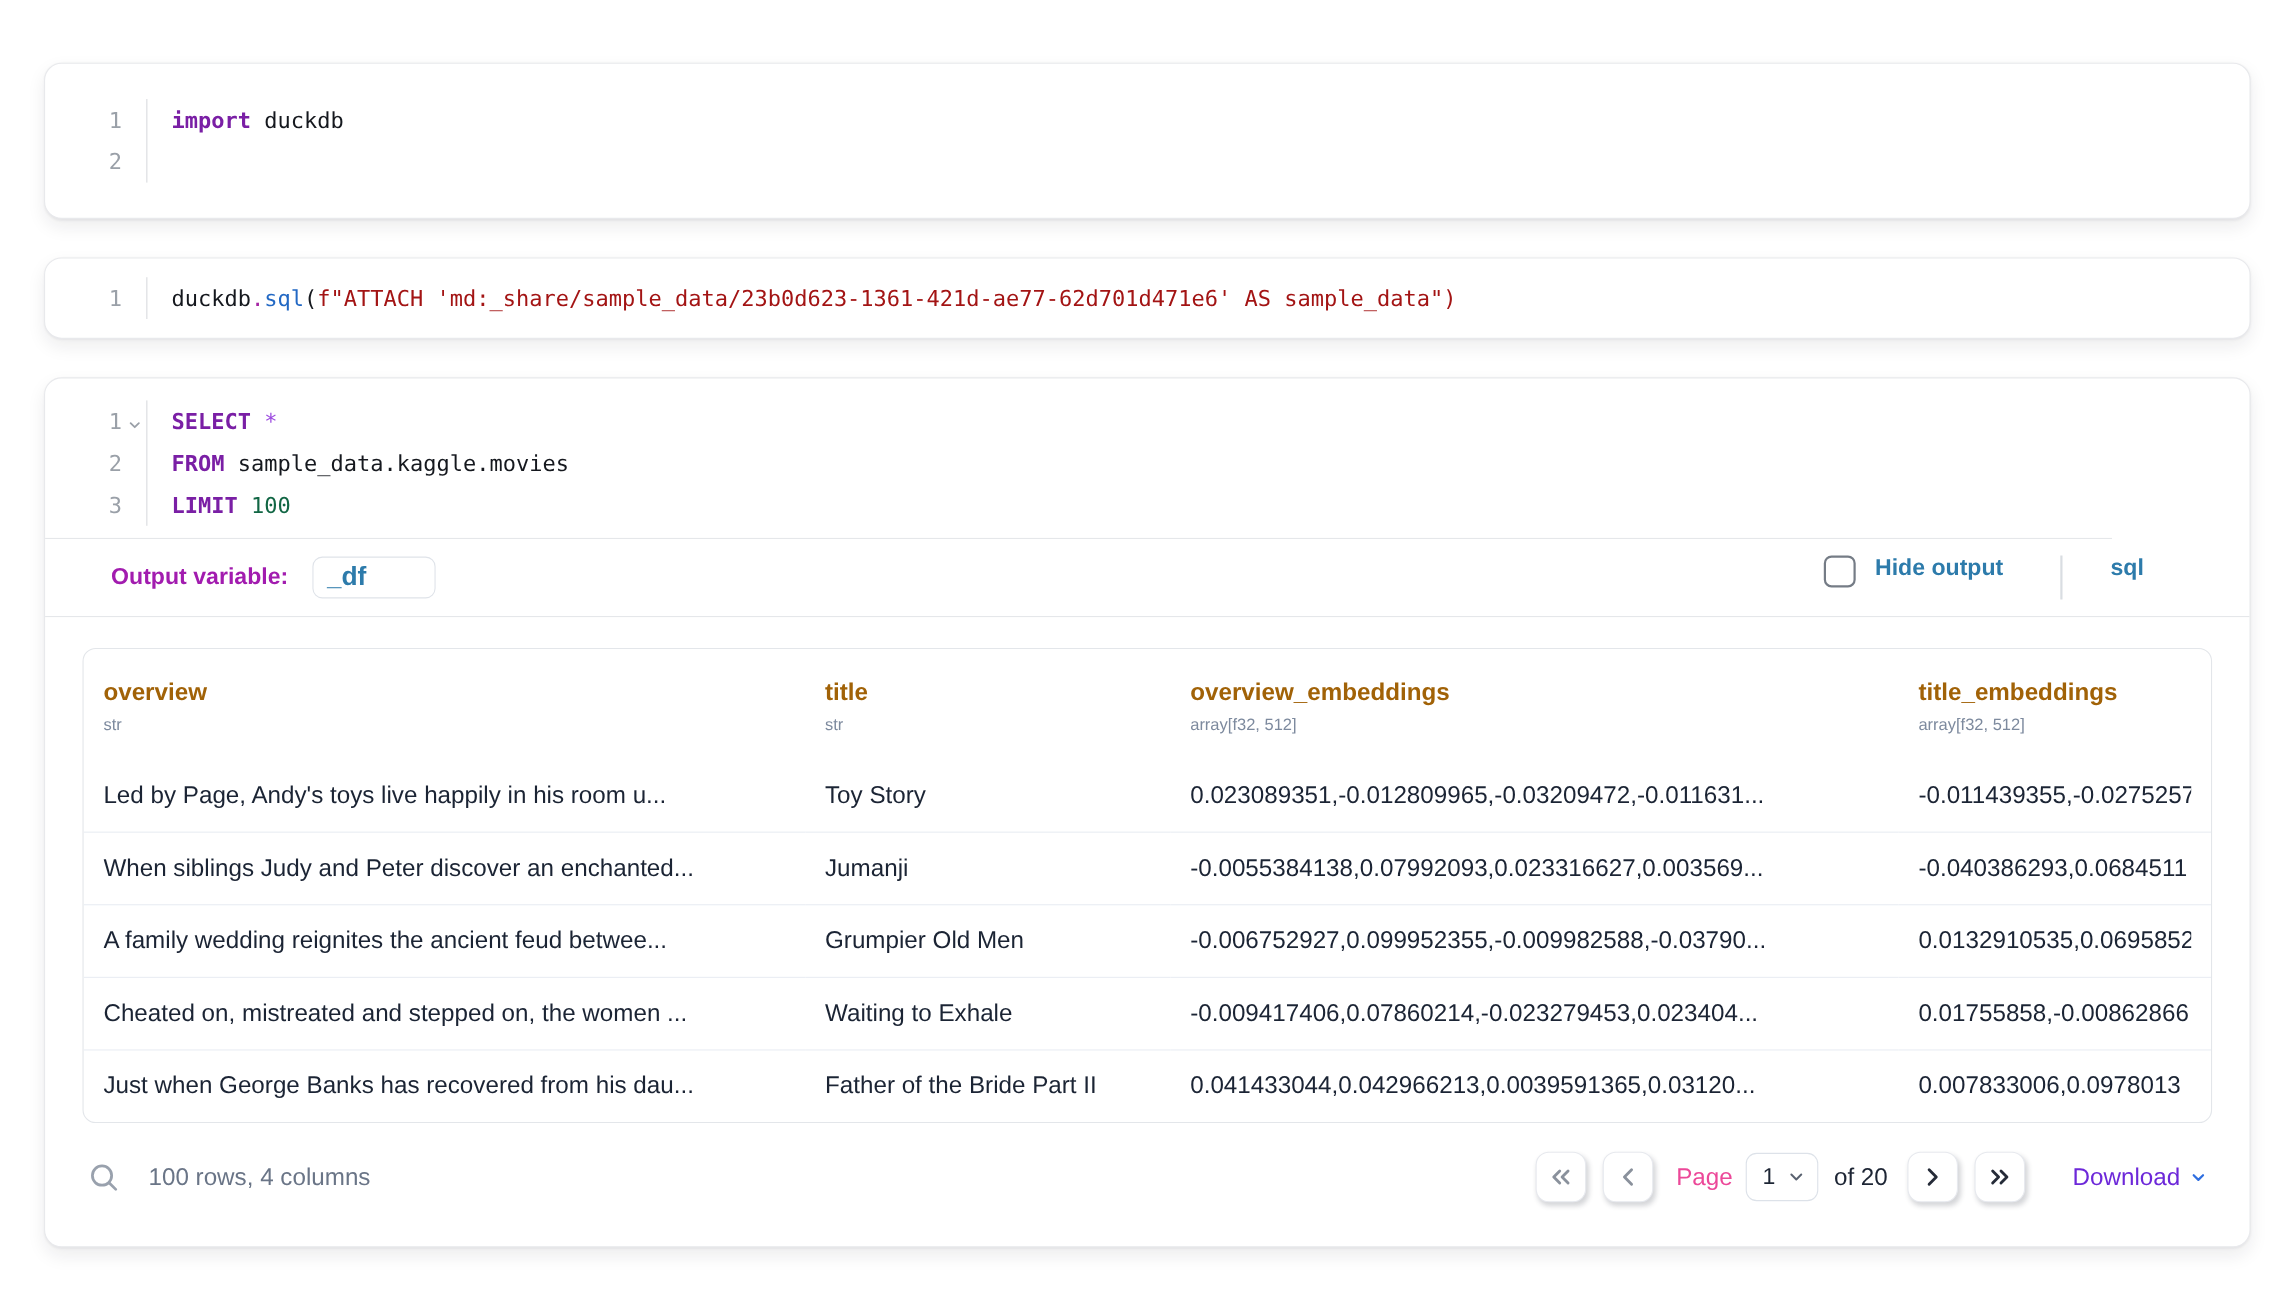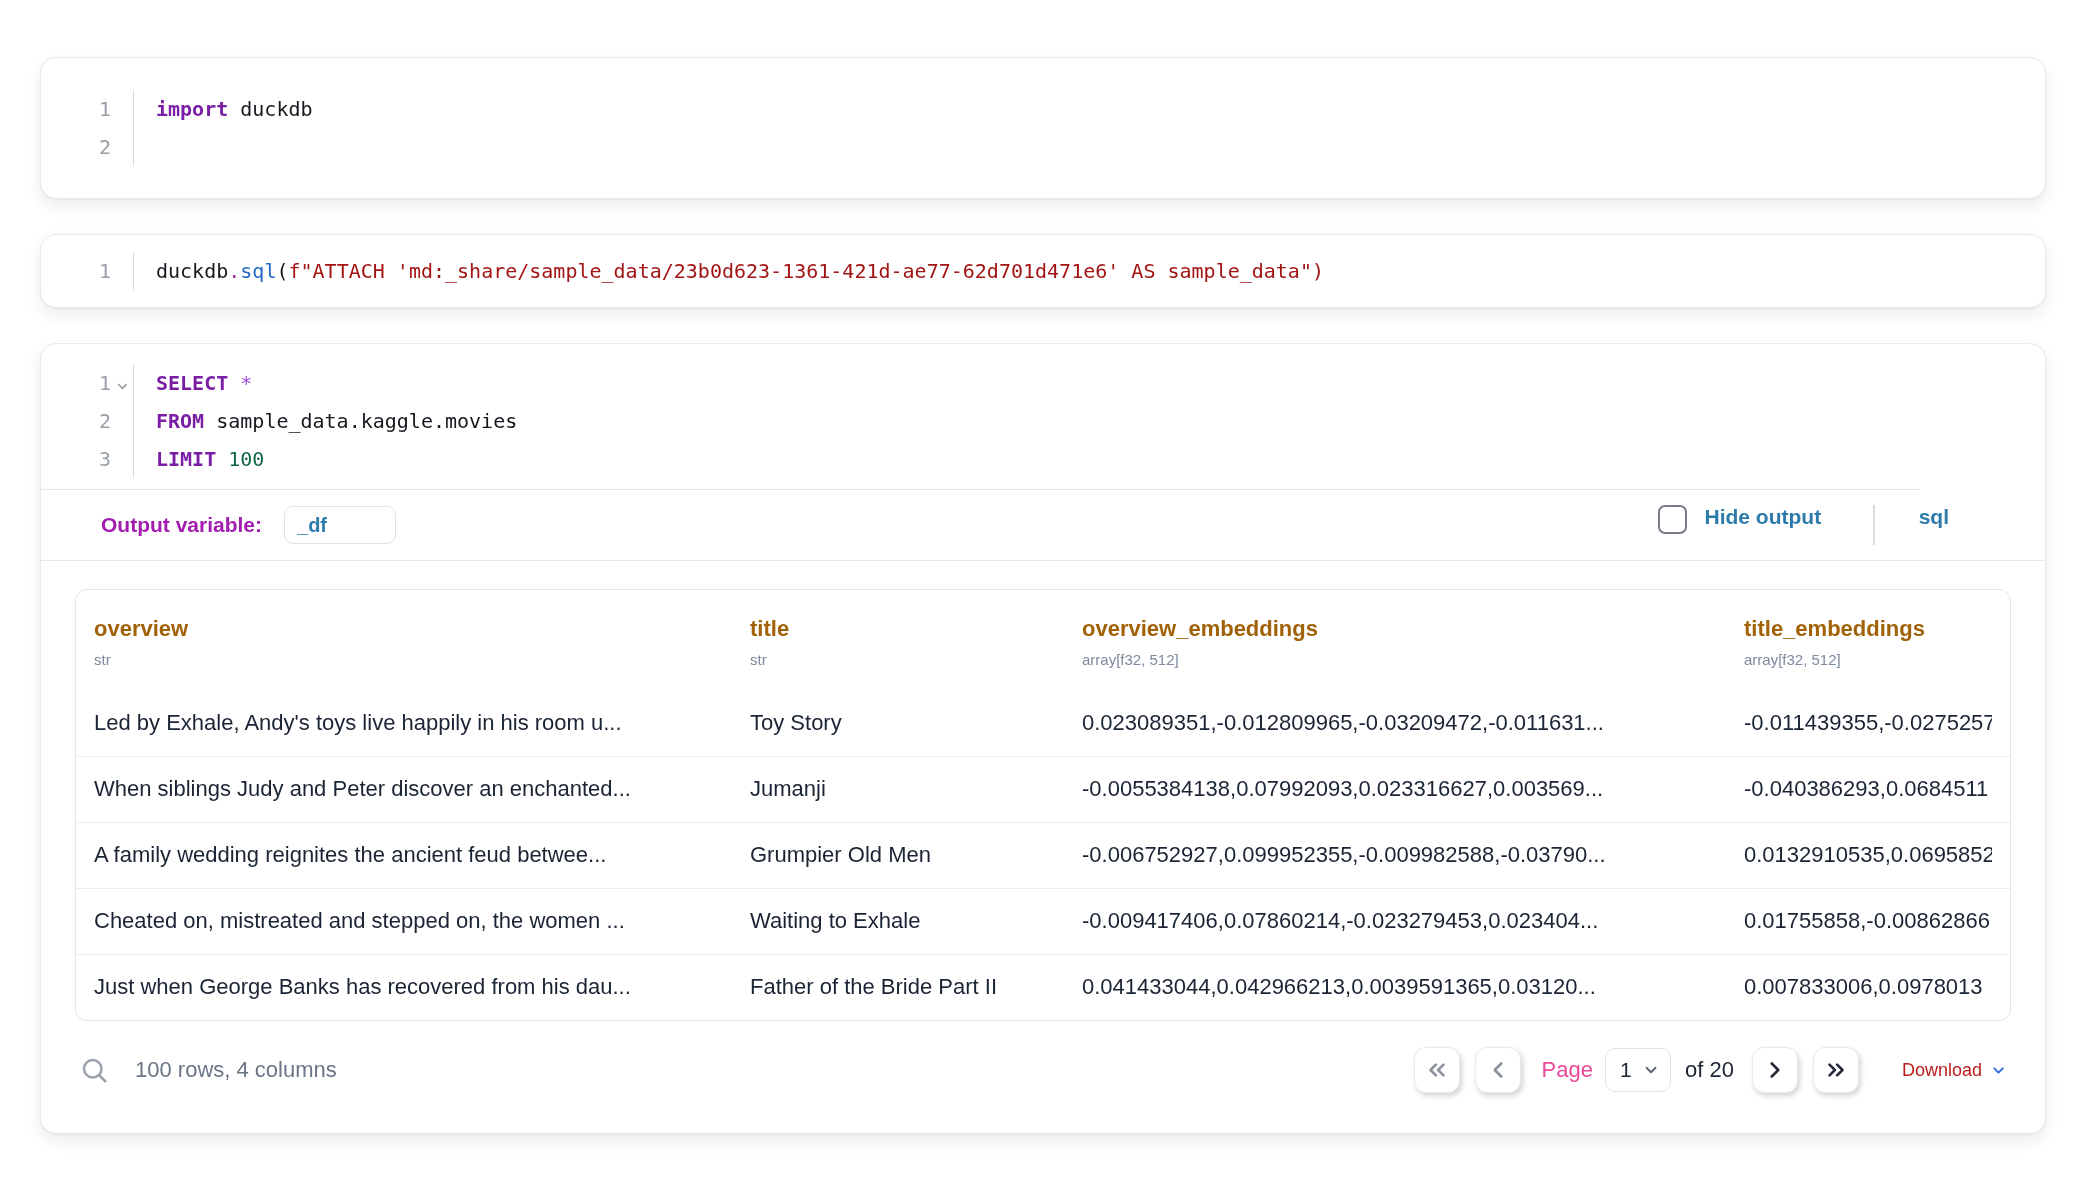--- a/index.html
+++ b/index.html
@@ -39,21 +39,21 @@
   .tok-num { color:#116644; }
 
   
   .divider1 { border-top:1.5px solid #e5e7ea; margin-right:125px; }
   .divider2 { border-top:1.5px solid #e5e7ea; }
   .meta-row { height:70px; display:flex; align-items:center; padding:0 96px 0 60px; }
   .ov-label { color:#a21caf; font-weight:bold; font-size:21px; }
   .ov-input {
     margin-left:22px; width:112px; height:38px;
     border:1.5px solid #dfe3e9; border-radius:9px;
-    color:#2d7bab; font-weight:bold; font-size:20px;
+    color:#2d7bab; font-weight:bold; font-size:24px;
     padding:0 12px; font-family:"Liberation Sans", sans-serif; outline:none; background:#fff;
   }
   .meta-right { margin-left:auto; display:flex; }
   .checkbox { width:29px; height:29px; border:2.5px solid #757c86; border-radius:7px; background:#fff; cursor:pointer; }
   .hide-label { color:#2d7bab; font-weight:bold; font-size:21px; margin-left:18px; }
   .vdiv { width:1.5px; height:40px; background:#d9dde2; margin:0 44px 0 52px; }
   .lang-label { color:#2d7bab; font-weight:bold; font-size:21px; }
 
   
   .output-area { padding:28px 34px 0 34px; }
@@ -82,21 +82,21 @@
   }
   .pg-btn svg { display:block; }
   .page-word { font-size:22px; color:#ec4899; margin:0 12px 0 6px; }
   .page-select {
     height:44px; min-width:66px; border:1.5px solid #dde2e9; border-radius:10px; background:#fff;
     display:flex; align-items:center; justify-content:space-between; padding:0 10px 0 14px; cursor:pointer;
   }
   .page-select span { font-size:21px; color:#1d2534; }
   .of-word { font-size:22px; color:#1d2534; margin:0 18px 0 14px; white-space:nowrap; }
   .download { display:flex; align-items:center; margin-left:28px; cursor:pointer; }
-  .download span { color:#b91c1c; font-size:18px; font-weight:500; margin-right:8px; }
+  .download span { color:#6d28d9; font-size:22px; font-weight:500; margin-right:8px; }
 </style>
 </head>
 <body>
 
 <div class="page">
 
   <div class="cell cell-imports">
     <div class="editor">
         <div class="gutter">
           <div class="gut-row">
@@ -195,21 +195,21 @@
                 </th>
                 <th>
                   <div class="col-name">title_embeddings</div>
                   <div class="col-type">array[f32, 512]</div>
                 </th>
               </tr>
             </thead>
           <tbody id="tbody">
               <tr>
                 <td>
-                  <span class="clip">Led by Exhale, Andy's toys live happily in his room u...</span>
+                  <span class="clip">Led by Page, Andy's toys live happily in his room u...</span>
                 </td>
                 <td>
                   <span class="clip">Toy Story</span>
                 </td>
                 <td>
                   <span class="clip">0.023089351,-0.012809965,-0.03209472,-0.011631...</span>
                 </td>
                 <td>
                   <span class="clip">-0.011439355,-0.0275257</span>
                 </td>

